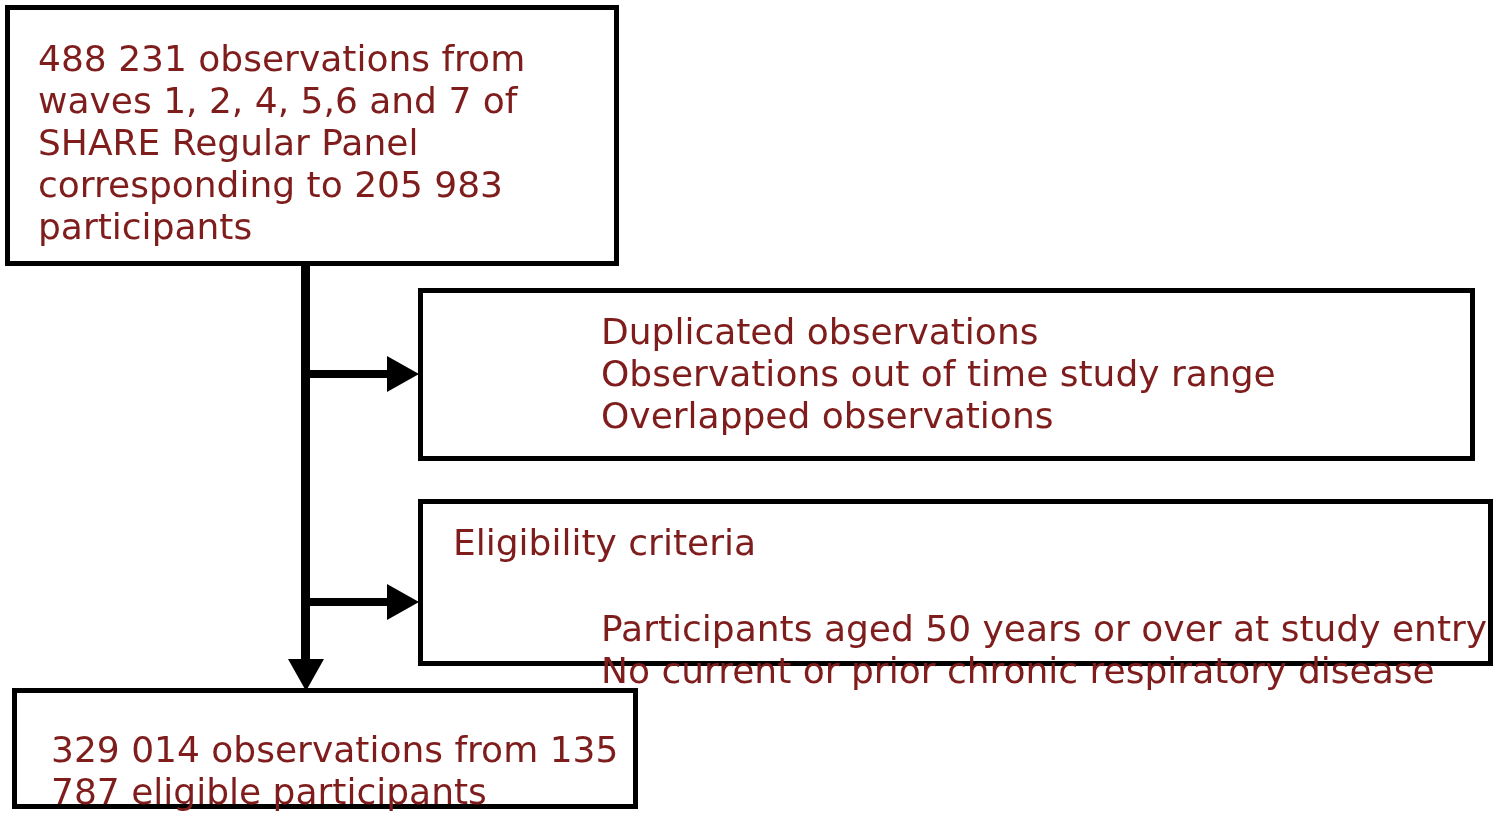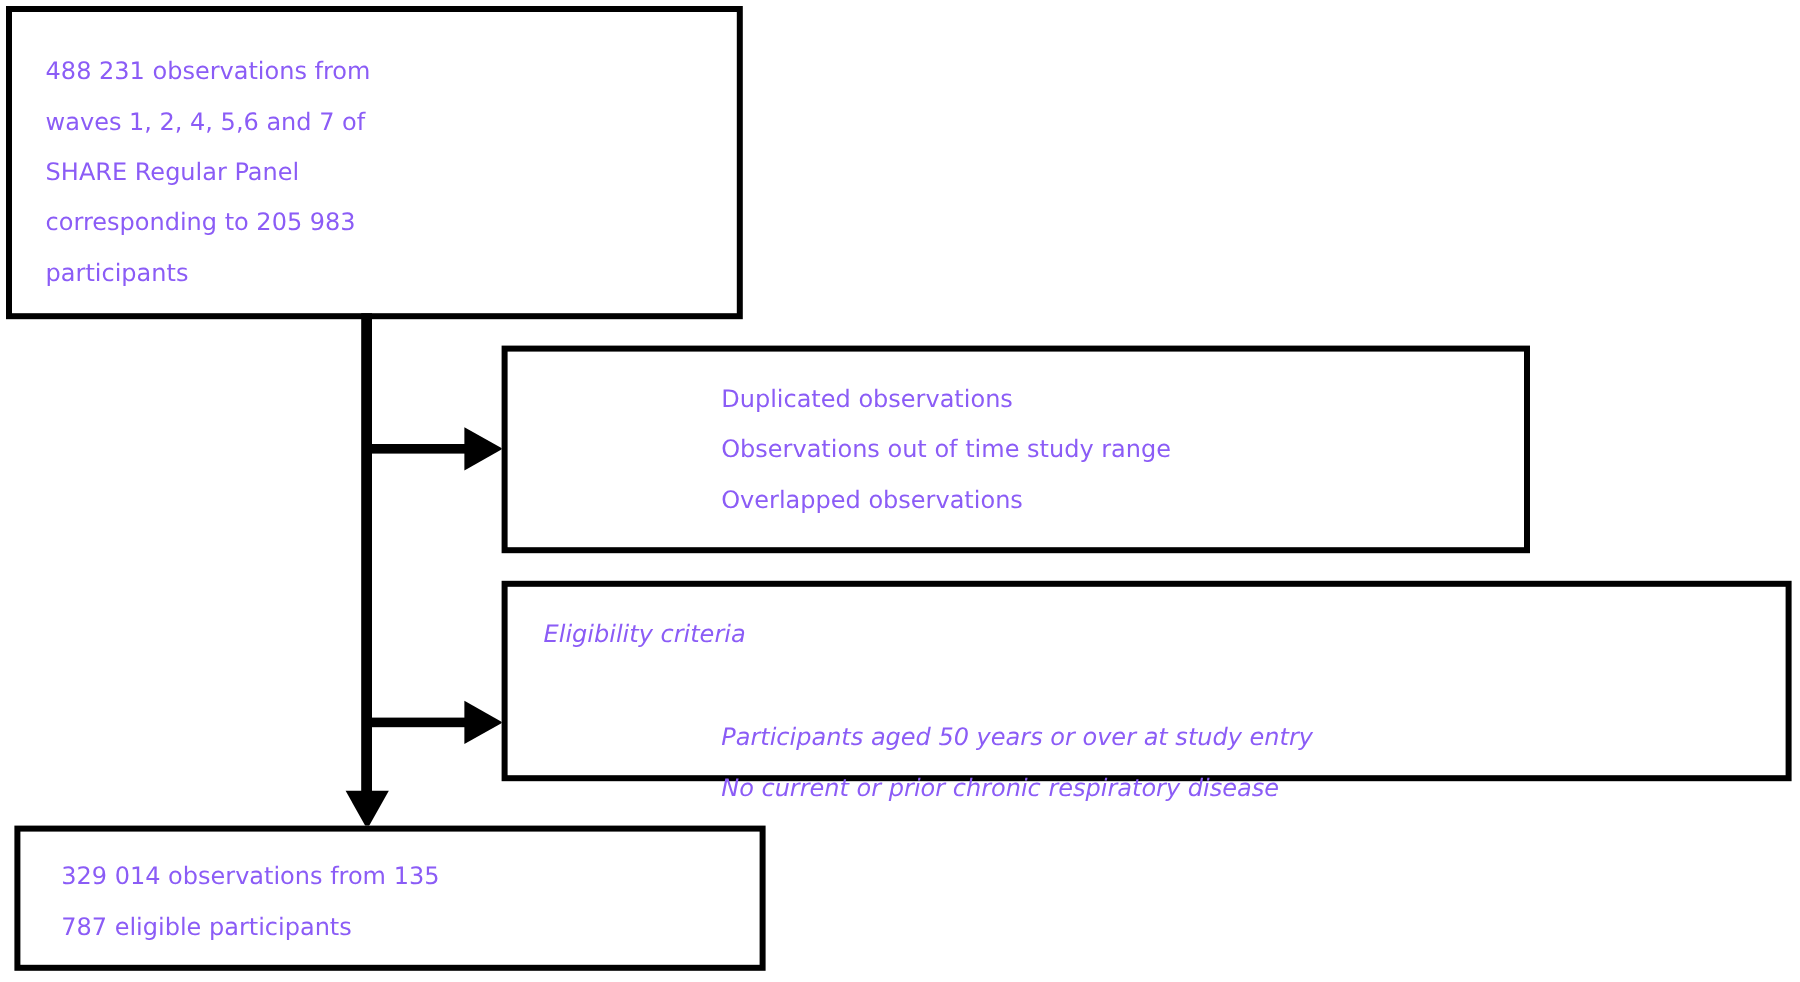--- a/index.html
+++ b/index.html
@@ -18,76 +18,75 @@
     overflow: hidden;
   }
   .box {
     position: absolute;
     box-sizing: border-box;
     border: 5px solid #000000;
     background: #ffffff;
   }
   .box-text {
     position: absolute;
-    color: #8b5cf6;
-    font-size: 20px;
+    color: #7f1d1d;
+    font-size: 36px;
     line-height: 42px;
     white-space: pre;
     letter-spacing: 0px;
   }
   
   #box-source {
     left: 5px;
     top: 5px;
     width: 614px;
     height: 261px;
   }
   #box-source-text {
     left: 28px;
     top: 28px;
   }
   
   #box-exclusions {
     left: 418px;
     top: 288px;
-    width: 857px;
+    width: 1057px;
     height: 173px;
     padding-left: 27px;
   }
   #box-exclusions-text {
     left: 178px;
     top: 18px;
   }
   
   #box-eligibility {
     left: 418px;
-    top: 484px;
+    top: 499px;
     width: 1075px;
     height: 167px;
-    font-style: italic;
   }
   #box-eligibility-head {
     left: 30px;
     top: 18px;
   }
   #box-eligibility-list {
     left: 178px;
     top: 60px;
     margin-top: 44px;
   }
   
   #box-final {
     left: 12px;
     top: 688px;
     width: 626px;
     height: 121px;
   }
   #box-final-text {
     left: 34px;
-    top: 16px;
+    top: 36px;
   }
   
   .conn {
     position: absolute;
     background: #000000;
   }
   #spine {
     left: 301px;
     top: 261px;
     width: 9px;

